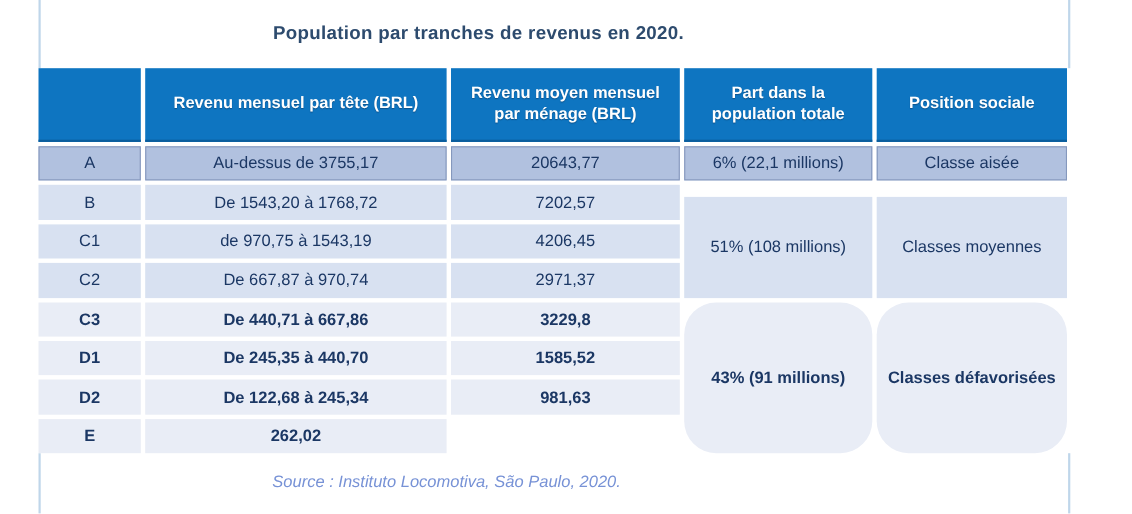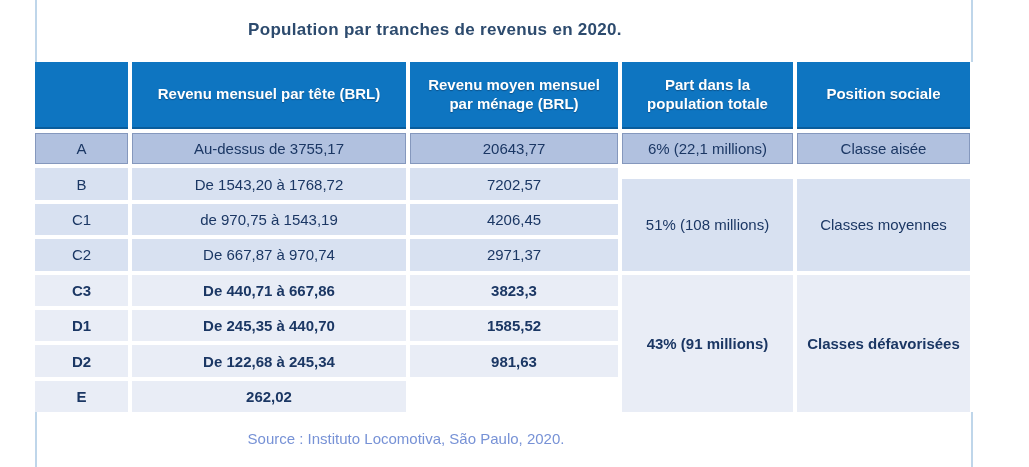--- a/index.html
+++ b/index.html
@@ -68,29 +68,30 @@
     padding: 1px 4px;
   }
 
   .rowA  { background: var(--row_a_bg, #b1c1df); border: 1px solid var(--row_a_border, #8598bd); }
   .mid   { background: var(--band_mid, #d8e1f1); }
   .light { background: var(--band_light, #e9edf6); font-weight: bold; }
 
   .col4 { grid-column: 4; }
   .col5 { grid-column: 5; }
   .span3 { grid-row: span 3; margin-top: 11px; }
-  .span4 { grid-row: span 4; }
+  .span4 { grid-row: span 4; border-radius: 29px; }
 
   .source {
     position: absolute;
     left: 35px;
     top: 430px;
     width: 742px;
     text-align: center;
     font-size: 15px;
+    font-style: italic;
     color: var(--source_color, #7792d6);
   }
 </style>
 </head>
 <body>
 
 <div class="canvas" style="--header_bg: #0e75c1; --header_text: #ffffff; --row_a_bg: #b1c1df; --row_a_border: #8598bd; --band_mid: #d8e1f1; --band_light: #e9edf6; --title_color: #2d4b6e; --cell_text: #1b3764; --source_color: #7792d6; --frame_line: #bfd6ea;">
 
   <div class="vline" style="left:35px;  top:0;     height:62px;"></div>
   <div class="vline" style="left:971px; top:0;     height:62px;"></div>
@@ -122,21 +123,21 @@
     <div class="cell mid">C1</div>
     <div class="cell mid">de 970,75 à 1543,19</div>
     <div class="cell mid">4206,45</div>
 
     <div class="cell mid">C2</div>
     <div class="cell mid">De 667,87 à 970,74</div>
     <div class="cell mid">2971,37</div>
 
     <div class="cell light">C3</div>
     <div class="cell light">De 440,71 à 667,86</div>
-    <div class="cell light">3823,3</div>
+    <div class="cell light">3229,8</div>
     <div class="cell light col4 span4">43% (91 millions)</div>
     <div class="cell light col5 span4">Classes défavorisées</div>
 
     <div class="cell light">D1</div>
     <div class="cell light">De 245,35 à 440,70</div>
     <div class="cell light">1585,52</div>
 
     <div class="cell light">D2</div>
     <div class="cell light">De 122,68 à 245,34</div>
     <div class="cell light">981,63</div>

